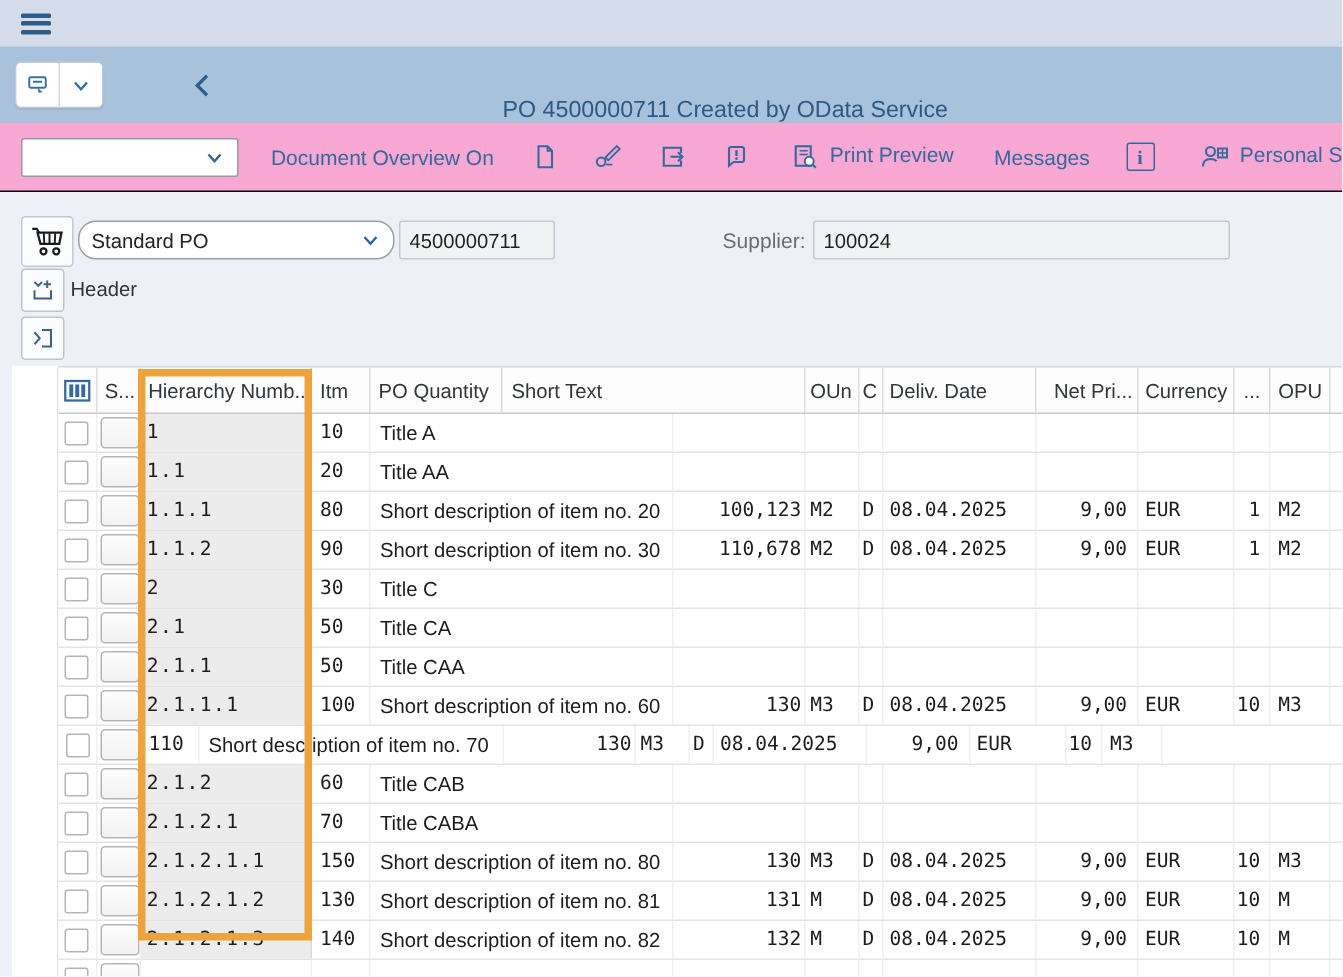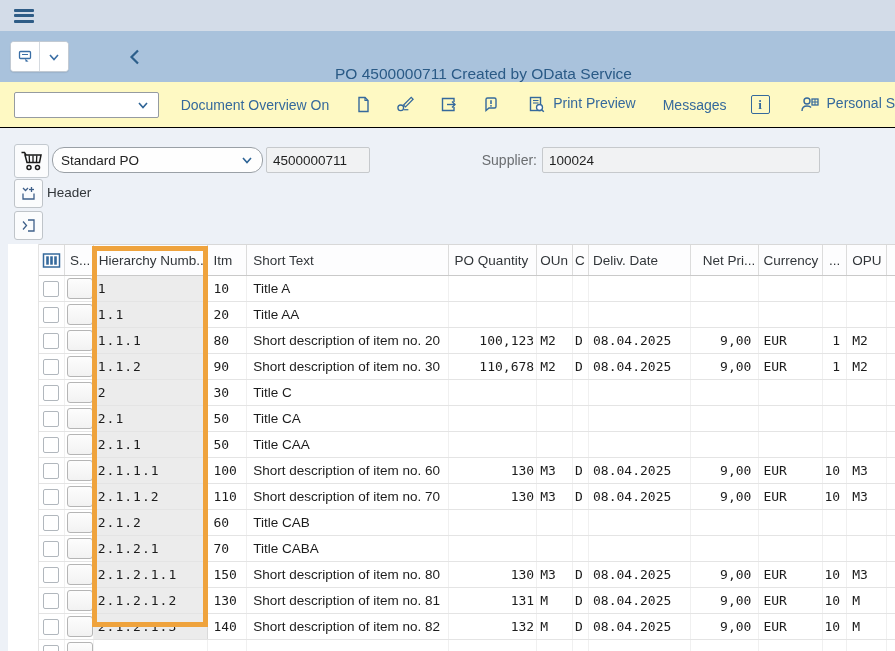--- a/index.html
+++ b/index.html
@@ -13,21 +13,21 @@
 
   
   .titlebar{height:51px;background:#a9c2dc;position:relative;display:flex;align-items:center;}
   .split-btn{position:absolute;left:10px;top:10px;display:flex;border:1px solid #c2cad3;border-radius:4px;background:#fff;overflow:hidden;box-shadow:0 1px 1px rgba(0,0,0,.08);}
   .split-btn .half{width:28px;height:29px;display:flex;align-items:center;justify-content:center;background:#fff;}
   .split-btn .half+.half{border-left:1px solid #d5dae0;}
   .back-btn{position:absolute;left:124px;top:15px;width:22px;height:22px;display:flex;align-items:center;justify-content:center;cursor:pointer;}
   .page-title{position:absolute;left:0;right:0;text-align:center;padding-left:72px;font-size:15.5px;color:#2a5a86;white-space:nowrap;margin-top:34px;}
 
   
-  .toolbar{height:45px;background:#fef9c3;border-bottom:1px solid #000000;display:flex;align-items:center;white-space:nowrap;overflow:hidden;}
+  .toolbar{height:45px;background:#f9a8d4;border-bottom:1px solid #000000;display:flex;align-items:center;white-space:nowrap;overflow:hidden;}
   .tb-combo{margin-left:14px;width:190px;height:26px;border:1px solid #959ba1;border-radius:2px;background:#fff;display:flex;align-items:center;justify-content:flex-end;padding-right:8px;box-sizing:border-box;}
   .tb-text{font-size:14px;color:#35699c;margin-left:22px;cursor:pointer;}
   .tb-icon{margin-left:24px;width:19px;height:19px;display:flex;align-items:center;justify-content:center;cursor:pointer;flex:none;}
   .tb-group{display:flex;align-items:flex-start;margin-left:26px;cursor:pointer;}
   .tb-group .lbl{font-size:14px;color:#35699c;margin-left:7px;}
   .info-box{width:17px;height:17px;border:1.5px solid #35699c;border-radius:2px;color:#35699c;font-family:"Liberation Serif",serif;font-weight:bold;font-size:13px;display:flex;align-items:center;justify-content:center;line-height:1;}
 
   
   .content{position:absolute;top:128px;left:0;right:0;bottom:0;background:#edf1f7;}
   .cart-btn{position:absolute;left:14px;top:16px;width:33px;height:32px;border:1px solid #c3c9cf;border-radius:3px;background:#fbfcfd;display:flex;align-items:center;justify-content:center;cursor:pointer;}
@@ -222,22 +222,22 @@
             <svg width="19" height="17" viewBox="0 0 19 17">
               <rect x="1.5" y="2" width="16" height="13" fill="none" stroke="#35699c" stroke-width="1.5"></rect>
               <rect x="4.2" y="4.3" width="2.6" height="8.4" fill="#35699c"></rect>
               <rect x="8.2" y="4.3" width="2.6" height="8.4" fill="#35699c"></rect>
               <rect x="12.2" y="4.3" width="2.6" height="8.4" fill="#35699c"></rect>
             </svg>
           </div>
           <div class="cell c-s" style="padding-left:5px">S...</div>
           <div class="cell c-hier">Hierarchy Numb...</div>
           <div class="cell c-itm">Itm</div>
+          <div class="cell c-qty ar">PO Quantity</div>
           <div class="cell c-text">Short Text</div>
-          <div class="cell c-qty ar">PO Quantity</div>
           <div class="cell c-oun">OUn</div>
           <div class="cell c-c">C</div>
           <div class="cell c-date">Deliv. Date</div>
           <div class="cell c-net">Net Pri...</div>
           <div class="cell c-curr">Currency</div>
           <div class="cell c-per">...</div>
           <div class="cell c-opu">OPU</div>
           <div class="cell c-rest"></div>
         </div>
         <div>
@@ -401,21 +401,20 @@
               <div class="cell c-opu mono">M3</div>
               <div class="cell c-rest sans"></div>
             </div>
             <div class="trow">
               <div class="cell c-sel sans">
                 <span class="checkbox"></span>
               </div>
               <div class="cell c-s sans">
                 <span class="status-btn"></span>
               </div>
-              <div class="cell c-hier filled mono">2.1.1.2</div>
               <div class="cell c-itm mono">110</div>
               <div class="cell c-text sans">Short description of item no. 70</div>
               <div class="cell c-qty ar mono">130</div>
               <div class="cell c-oun mono">M3</div>
               <div class="cell c-c mono">D</div>
               <div class="cell c-date mono">08.04.2025</div>
               <div class="cell c-net ar mono">9,00</div>
               <div class="cell c-curr mono">EUR</div>
               <div class="cell c-per ar mono">10</div>
               <div class="cell c-opu mono">M3</div>

